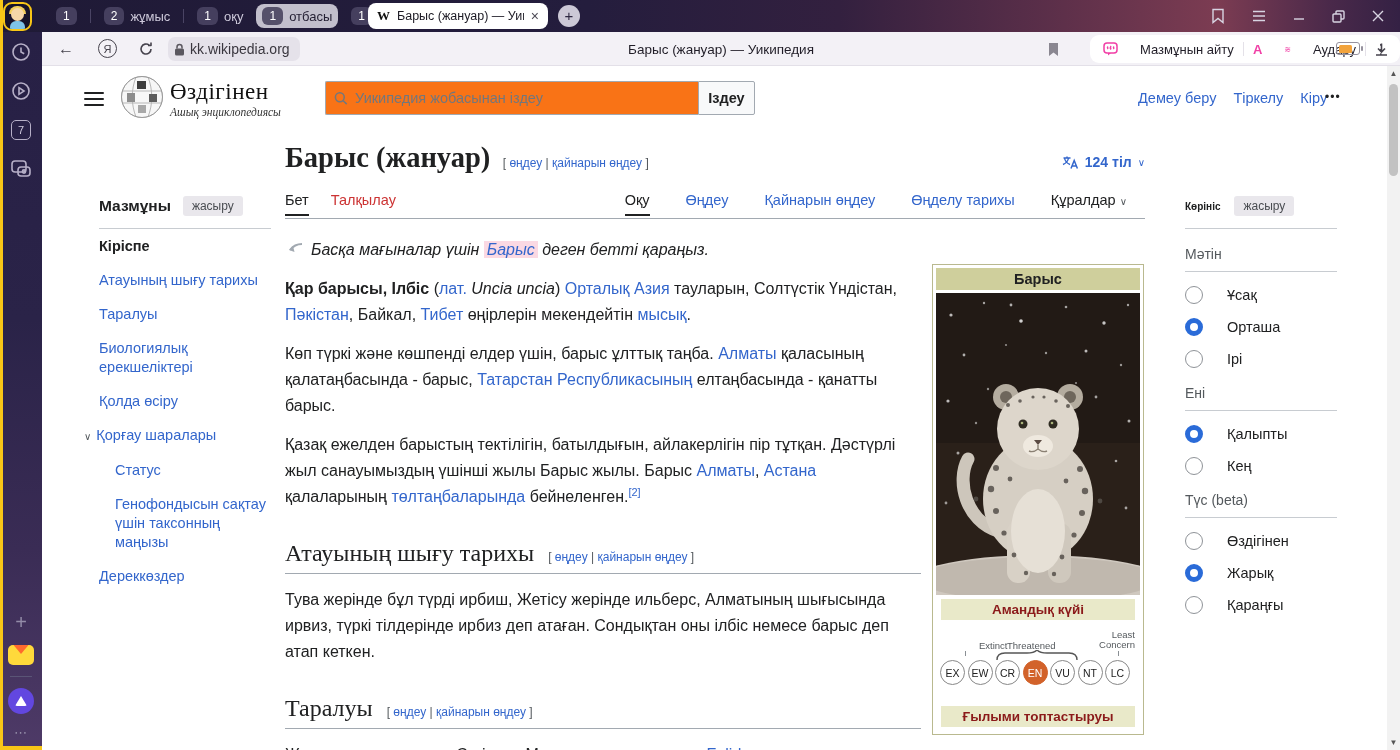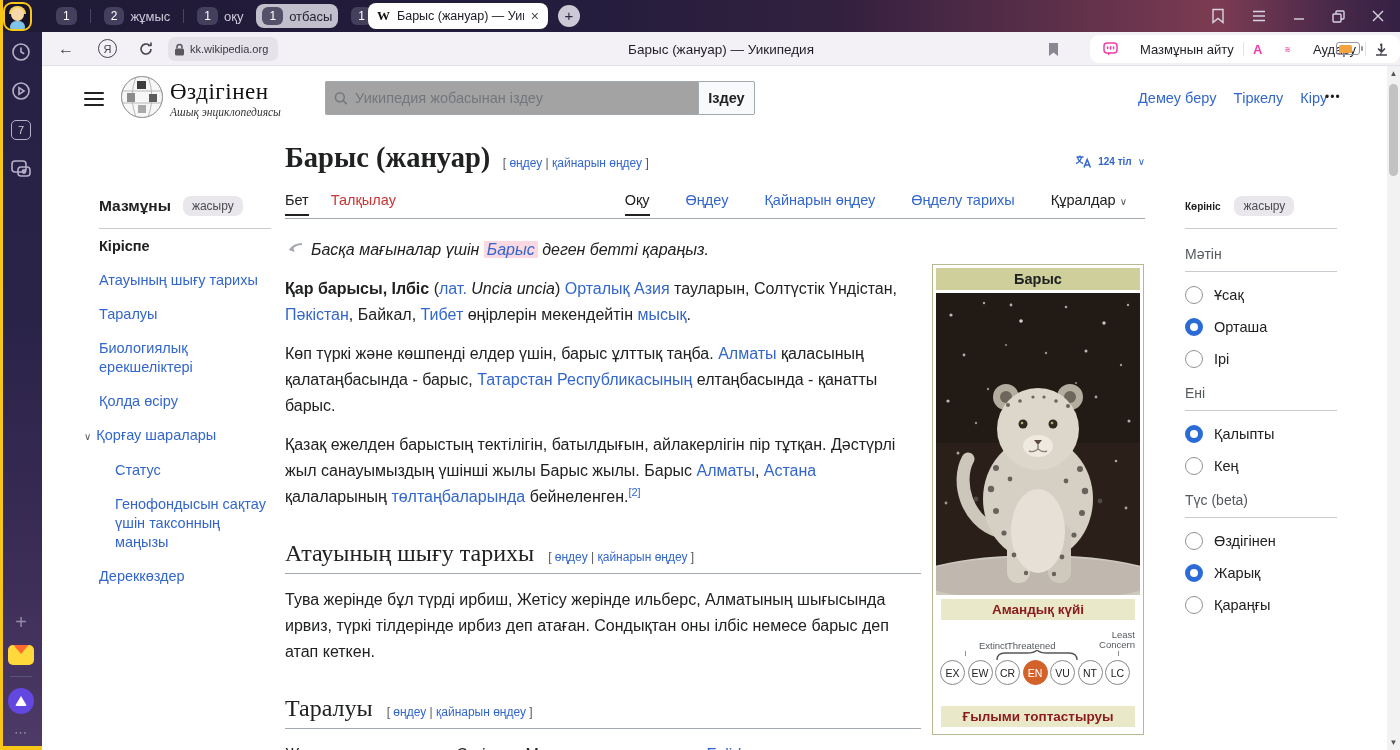--- a/index.html
+++ b/index.html
@@ -56,21 +56,21 @@
   .dots3 { color:#938ca8; font-size:13px; letter-spacing:1px; }
 
   
   .addrbar { position:absolute; left:42px; top:32px; width:1358px; height:34px; background:#f3f1f6; border-bottom:1px solid #e3e0e8; }
   .ab { position:absolute; top:0; height:34px; display:flex; align-items:center; color:#46434d; }
   .backarr { left:16px; font-size:16px; cursor:pointer; }
   .yacirc { left:56px; width:19px; height:19px; top:7px; border:1.6px solid #46434d; border-radius:50%;
     font-size:11px; justify-content:center; cursor:pointer; height:19px; }
   .reloadw { left:96px; cursor:pointer; }
   .urlpill { left:126px; top:5px; height:24px; background:#e5e2ea; border-radius:7px; padding:0 10px 0 6px; gap:5px; cursor:pointer; }
-  .urlpill .url { font-size:11px; color:#3a373f; }
+  .urlpill .url { font-size:14px; color:#3a373f; }
   .pagetitle { left:0; width:1358px; justify-content:center; font-size:13.5px; color:#201d27; pointer-events:none; }
   .bmark { left:1005px; cursor:pointer; }
   .abgroup { left:1048px; top:3px; height:28px; background:#fff; border-radius:9px; display:flex; align-items:center;
     padding:0 4px; font-size:13px; color:#201d27; }
   .abitem { display:flex; align-items:center; gap:22px; padding:0 9px; height:28px; cursor:pointer; }
   .absep { width:1px; height:14px; background:#e4e1e8; }
   .kebab { font-size:14px; color:#46434d; padding:0 8px; cursor:pointer; }
   .battery { left:1294px; top:10px; width:24px; height:13px; border:1.4px solid #96929e; border-radius:3px; position:absolute; }
   .battery::after { content:""; position:absolute; right:-4px; top:3px; width:2.5px; height:5px; background:#96929e; border-radius:1px; }
   .battery .fill { position:absolute; left:1.5px; top:1.5px; bottom:1.5px; width:60%; background:#f2a33c; border-radius:1.5px; }
@@ -85,50 +85,50 @@
   .scrollthumb { position:absolute; right:2px; top:18px; width:9px; height:92px; border-radius:5px; background:#c2c2c2; cursor:pointer; }
   .scrollarrow { position:absolute; right:2px; width:9px; text-align:center; color:#555; font-size:8px; cursor:pointer; }
 
   .hamb { position:absolute; left:42px; top:26px; width:20px; height:14px; cursor:pointer; }
   .hamb div { height:2.2px; background:#202122; margin-bottom:3.6px; border-radius:1px; }
   .wlogo { position:absolute; left:78px; top:9px; cursor:pointer; }
   .wordmark { position:absolute; left:128px; top:13px; cursor:pointer; }
   .wordmark .wm1 { font-family:"Liberation Serif","DejaVu Serif",serif; font-size:23px; color:#111; letter-spacing:.5px; }
   .wordmark .wm2 { font-family:"Liberation Serif","DejaVu Serif",serif; font-style:italic; font-size:11.5px; color:#333; margin-top:1px; }
   .wsearch { position:absolute; left:283px; top:15px; width:430px; height:34px; display:flex; }
-  .wsearch .box { flex:1; border:1px solid #a2a9b1; border-right:none; border-radius:2px 0 0 2px; display:flex; align-items:center; padding:0 8px; gap:7px; background:#a3a3a3; }
+  .wsearch .box { flex:1; border:1px solid #a2a9b1; border-right:none; border-radius:2px 0 0 2px; display:flex; align-items:center; padding:0 8px; gap:7px; background:#f97316; }
   .wsearch input { border:none; outline:none; font-size:14.5px; width:100%; color:#202122; background:transparent; }
   .wsearch input::placeholder { color:#72777d; }
   .wsearch .btn { width:57px; border:1px solid #a2a9b1; border-radius:0 2px 2px 0; background:#f8f9fa;
     font-size:14.5px; font-weight:bold; color:#202122; display:flex; align-items:center; justify-content:center; cursor:pointer; }
   .userlinks { position:absolute; left:1096px; top:24px; display:flex; gap:17px; font-size:14.5px; white-space:nowrap; }
   .moredots { position:absolute; left:1283px; top:24px; font-size:12px; color:#202122; letter-spacing:1px; cursor:pointer; }
 
   .titlerow { position:absolute; left:243px; top:76px; width:860px; height:46px; }
   .ptitle { font-family:"Liberation Serif","DejaVu Serif",serif; font-size:28.5px; color:#202122; display:inline; }
   .editlinks { font-size:12px; color:#54595d; margin-left:8px; }
   .editlinks .lnk { font-size:12px; }
   .langsel { position:absolute; right:0; top:12px; display:flex; align-items:center; gap:6px; cursor:pointer; }
-  .langsel .cnt { color:#3366cc; font-weight:bold; font-size:10px; }
+  .langsel .cnt { color:#3366cc; font-weight:bold; font-size:14px; }
   .langsel .chv { color:#3366cc; font-size:10px; }
 
   .tabsrow { position:absolute; left:243px; top:126px; width:860px; height:27px; border-bottom:1px solid #a2a9b1;
     font-size:14.5px; }
   .vt { display:inline-block; padding-bottom:6px; margin-right:18px; cursor:pointer; }
   .vt.on { color:#202122; border-bottom:2px solid #202122; }
   .vt.red { color:#cc3333; }
   .tabs-right { position:absolute; right:0; top:0; display:flex; gap:18px; }
   .tools { color:#202122; cursor:pointer; }
   .tools .chv { font-size:10px; color:#54595d; }
 
   
   .toc { position:absolute; left:57px; top:130px; width:172px; font-size:14.5px; }
   .toc-head { display:flex; align-items:center; gap:12px; padding-bottom:12px; border-bottom:1px solid #c8ccd1; }
   .toc-title { font-weight:bold; font-size:15.5px; }
-  .chipbtn { background:#e9e7ec; color:#4a4d52; font-size:12px; border-radius:8px; padding:3px 9px; cursor:pointer; }
+  .chipbtn { background:#e9e7ec; color:#4a4d52; font-size:12px; border-radius:3px; padding:3px 9px; cursor:pointer; }
   .t-item { display:block; padding:7.5px 0; line-height:19px; cursor:pointer; }
   .t-current { color:#202122; font-weight:bold; }
   .t-sub { padding-left:16px; }
   .t-chv { color:#54595d; font-size:10px; margin-right:5px; }
 
   
   .content { position:absolute; left:243px; top:158px; width:636px; font-size:16px; line-height:26px; }
   .hatnote { display:flex; gap:8px; align-items:flex-start; font-style:italic; margin:13px 0 6px; color:#202122; }
   .hatnote svg { flex:none; margin-top:5px; }
   .content p { margin:13px 0; }
@@ -157,21 +157,21 @@
   .st-cap { text-align:center; margin:2px 0 6px; font-size:13.5px; }
   .st-cap .red { color:#992222; font-weight:bold; }
   .st-cap .iucn { color:#c0504d; cursor:pointer; }
   .st-cap .ref { color:#3366cc; font-size:10px; vertical-align:super; cursor:pointer; }
 
   
   .appr { position:absolute; left:1143px; top:130px; width:152px; font-size:14.5px; }
   .ap-head { display:flex; align-items:center; gap:14px; padding-bottom:12px; border-bottom:1px solid #c8ccd1; }
   .ap-title { font-weight:bold; font-size:10px; }
   .ap-glabel { color:#54595d; font-size:14px; margin-top:17px; padding-bottom:9px; border-bottom:1px solid #c8ccd1; }
-  .ap-opt { display:flex; align-items:center; gap:11px; margin-top:14px; cursor:pointer; }
+  .ap-opt { display:flex; align-items:center; gap:24px; margin-top:14px; cursor:pointer; }
   .radio { width:18px; height:18px; border-radius:50%; border:1.6px solid #8f9398; background:#fff; flex:none; }
   .radio.sel { border:5.5px solid #2a6bd8; }
 </style>
 </head>
 <body>
 
 <div class="screen">
 
   <div class="topbar">
     <div class="groups">

